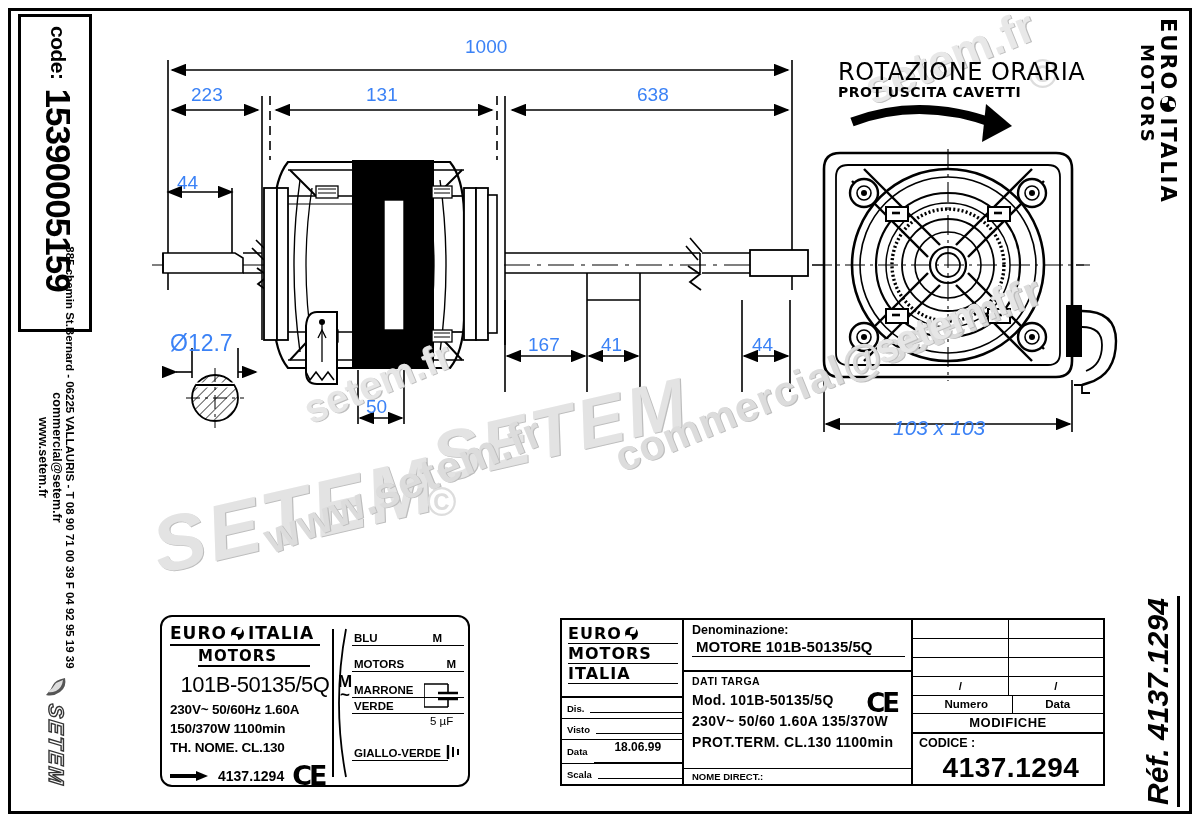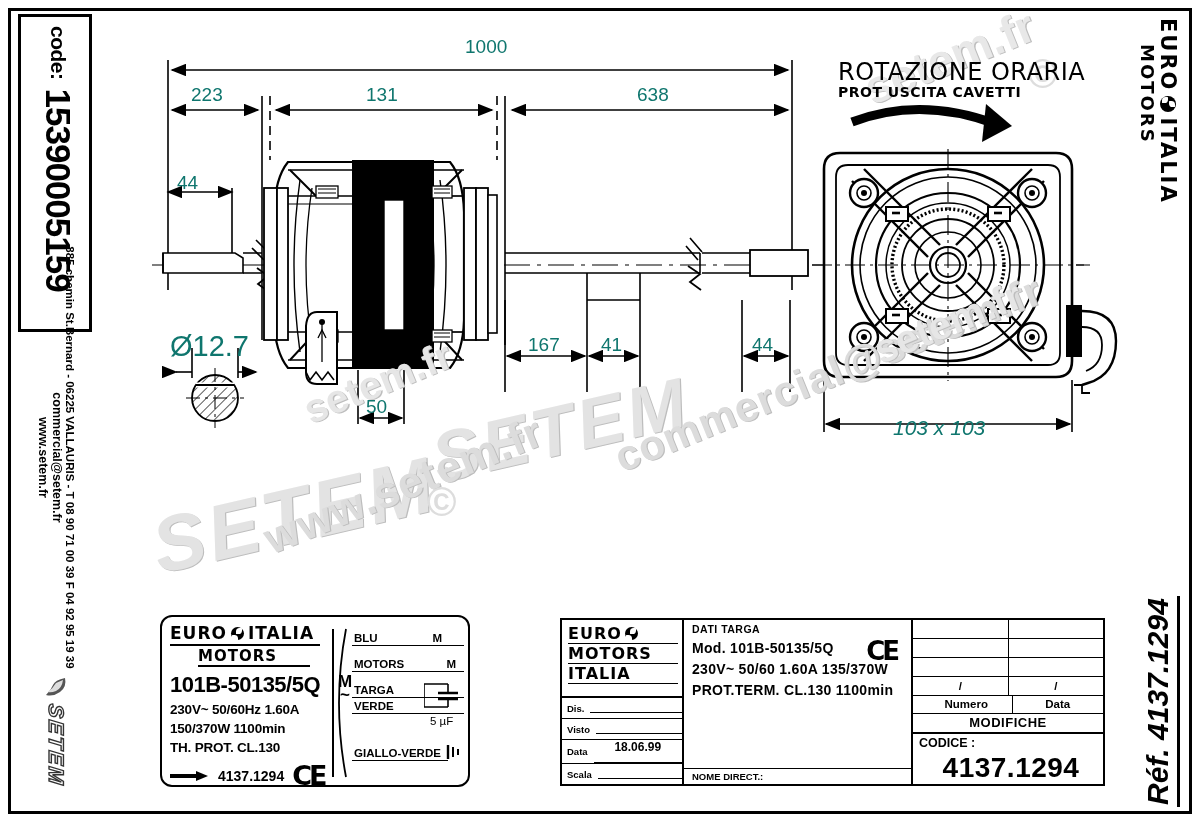--- a/index.html
+++ b/index.html
@@ -62,21 +62,21 @@
   .wm-cp{position:absolute;z-index:4;color:#dddddd;font-size:40px;font-weight:bold;}
 
   
   .plate{position:absolute;left:160px;top:615px;width:310px;height:172px;border:2.5px solid #000;border-radius:12px;
          background:#fff;z-index:5;box-sizing:border-box;overflow:hidden;}
   .plate-left{position:absolute;left:8px;top:6px;width:170px;}
   .pl-logo1{display:flex;align-items:center;gap:4px;font-size:17px;font-weight:bold;letter-spacing:1px;
             font-family:"DejaVu Sans",sans-serif;border-bottom:2px solid #000;width:150px;padding-bottom:1px;}
   .pl-logo2{font-size:15px;font-weight:bold;letter-spacing:1px;margin-left:28px;margin-top:1px;
             font-family:"DejaVu Sans",sans-serif;border-bottom:2px solid #000;width:112px;}
-  .pl-model{font-size:22px;font-weight:bold;margin-top:5px;letter-spacing:-.5px;}
+  .pl-model{font-size:22px;font-weight:normal;margin-top:5px;letter-spacing:-.5px;text-align:center;}
   .pl-line{font-size:13.5px;font-weight:bold;margin-top:4px;letter-spacing:-.2px;}
   .pl-bottom{display:flex;align-items:center;gap:8px;margin-top:5px;}
   .ce-mark{font-size:27px;font-weight:bold;font-family:"DejaVu Sans",sans-serif;letter-spacing:-3px;}
   .pl-code{font-size:14px;font-weight:bold;}
   .arrow-right{display:inline-block;width:40px;height:9px;position:relative;}
   .arrow-right::before{content:"";position:absolute;left:0;top:3px;width:28px;height:4px;background:#000;}
   .arrow-right::after{content:"";position:absolute;left:26px;top:0;border-left:12px solid #000;border-top:5px solid transparent;border-bottom:5px solid transparent;}
   .plate-right{position:absolute;left:190px;top:8px;width:112px;height:155px;}
   .wire-row{font-size:11.5px;font-weight:bold;border-bottom:1.6px solid #000;padding:0 0 1px 2px;white-space:nowrap;}
   .mtilde{position:absolute;left:176px;top:58px;font-size:17px;font-weight:bold;line-height:13px;text-align:center;}
@@ -106,21 +106,21 @@
   .tb-mrow{flex:1;display:flex;border-bottom:1.5px solid #000;}
   .tb-mcell{flex:1;border-right:1.5px solid #000;font-size:11.5px;font-weight:bold;display:flex;align-items:center;justify-content:center;}
   .tb-mcell:last-child{border-right:none;}
   .tb-mhead{height:17px;display:flex;border-bottom:1.8px solid #000;padding-left:8px;}
   .tb-modifiche{height:19px;border-bottom:2.2px solid #000;font-size:13px;font-weight:bold;display:flex;align-items:center;justify-content:center;letter-spacing:.5px;}
   .tb-codice{flex:1;padding:2px 0 0 6px;box-sizing:border-box;}
   .tb-cod-lbl{font-size:12.5px;font-weight:bold;}
   .tb-cod-val{font-size:28px;font-weight:bold;text-align:center;margin-top:2px;letter-spacing:.5px;}
 
   
-  .dimtxt{position:absolute;z-index:3;font-size:19px;font-family:"Liberation Sans",sans-serif;color:#0f766e;white-space:nowrap;}
+  .dimtxt{position:absolute;z-index:3;font-size:19px;font-family:"Liberation Sans",sans-serif;color:#3b82f6;white-space:nowrap;}
   .rot-note{position:absolute;z-index:5;left:838px;top:58px;}
   .rn1{font-size:24px;font-weight:normal;letter-spacing:.5px;font-family:"DejaVu Sans",sans-serif;}
   .rn2{font-size:14px;font-weight:bold;letter-spacing:.5px;font-family:"DejaVu Sans",sans-serif;margin-top:-2px;}
 </style>
 </head>
 <body>
 
 <div id="page">
 
   <div class="frame-outer"></div>
@@ -334,21 +334,21 @@
   <div class="wm wm-f">setem.fr</div>
   <div class="wm wm-g">setem.fr</div>
   <div class="wm-cp" style="left:427px;top:480px;">©</div>
   <div class="wm-cp" style="left:1028px;top:52px;">©</div>
 
   <div class="dimtxt" style="left:465px;top:36px;">1000</div>
   <div class="dimtxt" style="left:191px;top:84px;">223</div>
   <div class="dimtxt" style="left:366px;top:84px;">131</div>
   <div class="dimtxt" style="left:637px;top:84px;">638</div>
   <div class="dimtxt" style="left:177px;top:172px;">44</div>
-  <div class="dimtxt" style="left:170px;top:330px;font-size:29px;">Ø12.7</div>
+  <div class="dimtxt" style="left:170px;top:330px;font-size:23px;">Ø12.7</div>
   <div class="dimtxt" style="left:366px;top:396px;">50</div>
   <div class="dimtxt" style="left:528px;top:334px;">167</div>
   <div class="dimtxt" style="left:601px;top:334px;">41</div>
   <div class="dimtxt" style="left:752px;top:334px;">44</div>
   <div class="dimtxt" style="left:893px;top:416px;font-size:21px;font-style:italic;">103 x 103</div>
 
   <div class="rot-note">
     <div class="rn1">ROTAZIONE ORARIA</div>
     <div class="rn2">PROT USCITA CAVETTI</div>
   </div>
@@ -398,21 +398,21 @@
     <div class="plate-left">
       <div class="pl-logo1">
         <span>EURO</span>
         <span class="fanglyph" style="width:13px;height:13px;"></span>
         <span>ITALIA</span>
       </div>
       <div class="pl-logo2">MOTORS</div>
       <div class="pl-model">101B-50135/5Q</div>
       <div class="pl-line">230V~   50/60Hz   1.60A</div>
       <div class="pl-line">150/370W   1100min</div>
-      <div class="pl-line">TH. PROT.   CL.130</div>
+      <div class="pl-line">TH. NOME.   CL.130</div>
       <div class="pl-bottom">
         <span class="arrow-right"></span>
         <span class="pl-code">4137.1294</span>
         <span class="ce-mark">CE</span>
       </div>
     </div>
 
     <div class="mtilde">
       <div>M</div>
       <div>~</div>
@@ -425,21 +425,21 @@
     <div class="plate-right">
       <div class="wire-row" style="margin-top:7px;">
         <span>BLU</span>
         <span style="float:right;padding-right:22px;">M</span>
       </div>
       <div class="wire-row" style="margin-top:12px;">
         <span>MOTORS</span>
         <span style="float:right;padding-right:8px;">M</span>
       </div>
       <div class="wire-row" style="margin-top:12px;">
-        <span>TARGA</span>
+        <span>MARRONE</span>
       </div>
       <div class="wire-row" style="margin-top:2px;">
         <span>VERDE</span>
       </div>
       <svg style="position:absolute;left:72px;top:56px;" width="38" height="32">
         <line x1="0" y1="3" x2="24" y2="3" stroke="#000" stroke-width="1.6"></line>
         <line x1="0" y1="3" x2="0" y2="26" stroke="#000" stroke-width="1.6"></line>
         <line x1="0" y1="26" x2="24" y2="26" stroke="#000" stroke-width="1.6"></line>
         <line x1="24" y1="3" x2="24" y2="12" stroke="#000" stroke-width="1.6"></line>
         <line x1="24" y1="26" x2="24" y2="18" stroke="#000" stroke-width="1.6"></line>
@@ -480,20 +480,24 @@
           <span class="tb-sval">18.06.99</span>
         </div>
         <div class="tb-srow">
           <span class="tb-slbl">Scala</span>
           <span class="tb-sval"></span>
         </div>
       </div>
     </div>
 
     <div class="tb-main">
+      <div class="tb-den">
+        <div class="tb-den-lbl">Denominazione:</div>
+        <div class="tb-den-val">MOTORE   101B-50135/5Q</div>
+      </div>
       <div class="tb-dati">
         <div class="tb-dati-lbl">DATI  TARGA</div>
         <div class="tb-dati-row">Mod.   101B-50135/5Q</div>
         <div class="tb-dati-row">230V~    50/60    1.60A    135/370W</div>
         <div class="tb-dati-row">PROT.TERM.   CL.130   1100min</div>
         <div class="tb-ce">CE</div>
       </div>
       <div class="tb-nome">NOME  DIRECT.:</div>
     </div>
 

